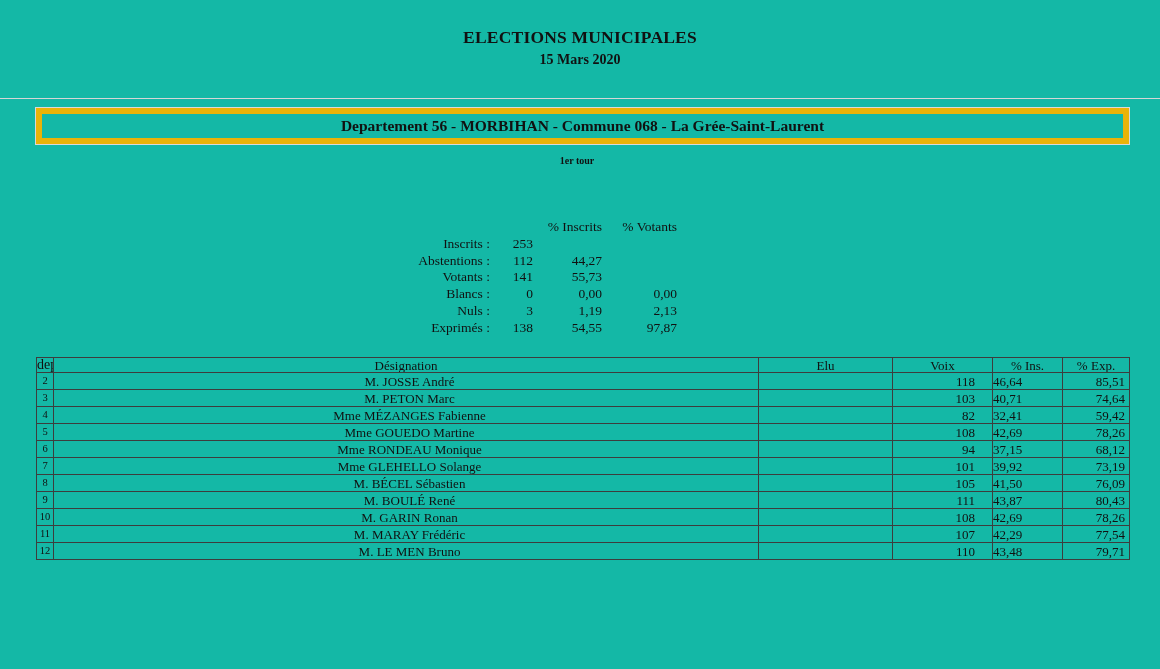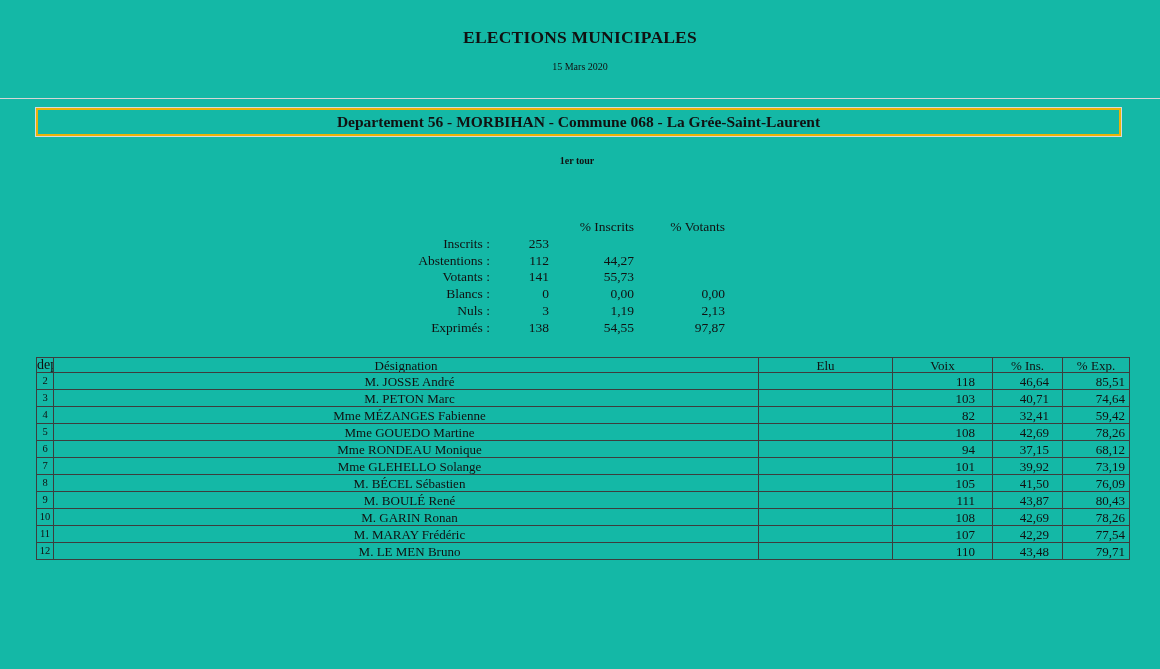--- a/index.html
+++ b/index.html
@@ -27,31 +27,31 @@
     left: 0; top: 27px;
     width: 1160px;
     text-align: center;
   }
   .main-title {
     font-size: 17.5px;
     font-weight: bold;
     letter-spacing: 0.2px;
   }
   .date-line {
-    margin-top: 13px;
-    font-size: 10px;
-    font-weight: normal;
+    margin-top: 4px;
+    font-size: 14px;
+    font-weight: bold;
   }
 
   
   .banner-box {
     position: absolute;
     left: 36px; top: 108px;
     width: 1081px; height: 24px;
-    border: 2px solid #eab308;
+    border: 6px solid #eab308;
     outline: 1px solid #d9d9d9;
     display: flex;
     align-items: center;
     justify-content: center;
   }
   .banner-text {
     font-size: 15.5px;
     font-weight: bold;
   }
 
@@ -71,21 +71,20 @@
     position: absolute;
     left: 350px; top: 219px;
     width: 327px;
     font-size: 13.5px;
   }
   .s-row {
     display: grid;
     grid-template-columns: 140px 43px 69px 75px;
     height: 16.8px;
     line-height: 16.8px;
-    gap: 16px;
   }
   .s-cell { text-align: right; white-space: pre; }
 
   
   .results {
     position: absolute;
     left: 36px; top: 357px;
     width: 1093px;
     border-collapse: collapse;
     table-layout: fixed;
@@ -99,21 +98,21 @@
     white-space: nowrap;
     font-weight: normal;
   }
   .results thead tr { height: 15px; }
   .results tbody tr { height: 17px; }
   .results th { text-align: center; }
   th.c-dep { font-size: 14px; }
   td.c-dep { font-size: 10.5px; text-align: center; }
   td.c-name { text-align: center; padding-left: 7px; }
   td.c-voix { text-align: right; padding-right: 17px; }
-  td.c-ins  { text-align: right; padding-right: 13px; margin-top: 20px; }
+  td.c-ins  { padding-right: 13px; margin-top: 20px; }
   td.c-exp  { text-align: right; padding-right: 4px; }
 </style>
 </head>
 <body>
 
 <div class="page">
 
   <div class="top-rule"></div>
 
   <div class="title-block">

